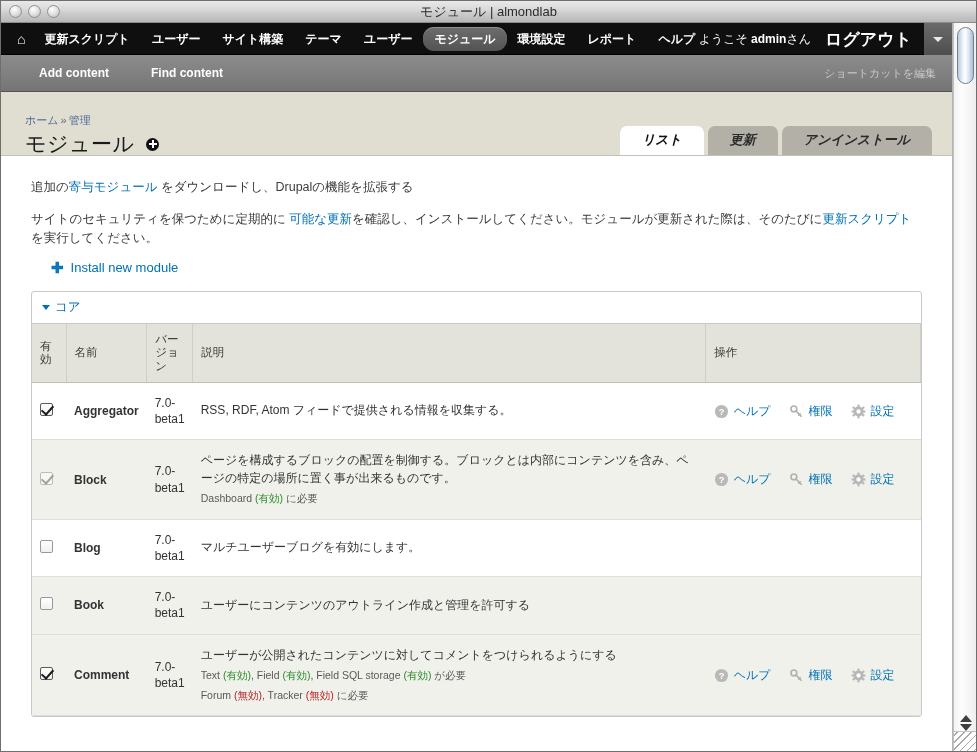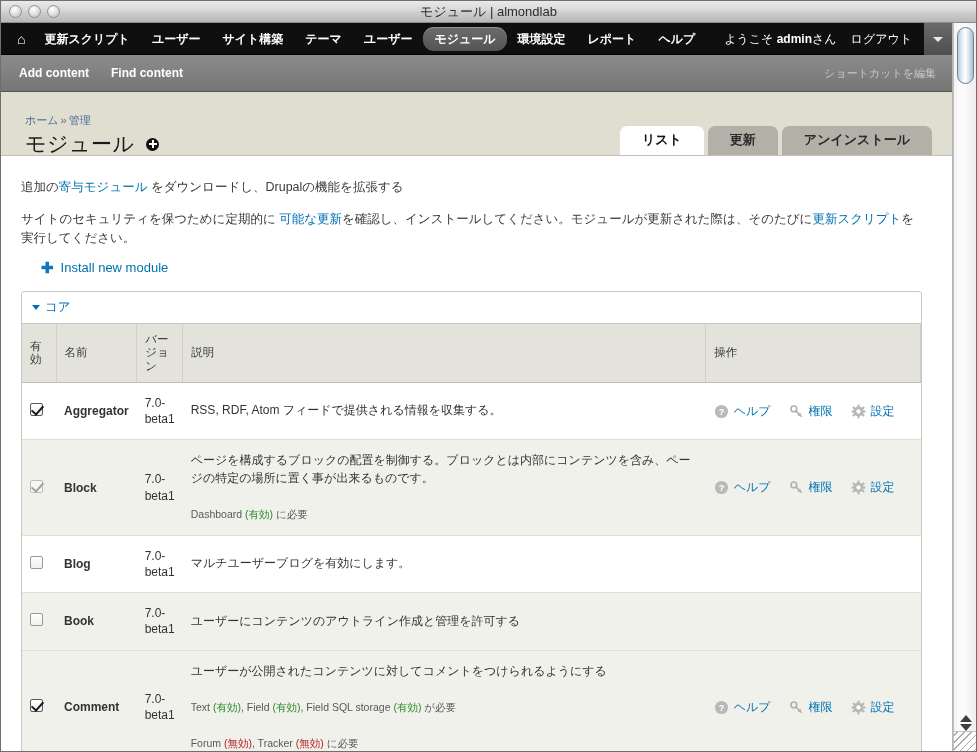--- a/index.html
+++ b/index.html
@@ -77,21 +77,21 @@
     background: linear-gradient(to bottom, #6d6d6d 0%, #535353 100%);
     color: #ffffff;
     box-shadow: inset 0 1px 0 rgba(255,255,255,.25);
   }
   #toolbar-right {
     position: absolute; right: 0; top: 0; height: 32px;
     display: flex; align-items: center;
   }
   .tb-user { color:#ffffff; font-size:12px; padding: 0 10px; white-space: nowrap; }
   .tb-user b { font-weight: bold; margin-top: 16px; }
-  .tb-logout { color:#ffffff; font-size:12px; font-weight:normal; padding: 0 12px 0 4px; white-space: nowrap; }
+  .tb-logout { color:#ffffff; font-size:17px; font-weight:bold; padding: 0 12px 0 4px; white-space: nowrap; }
   #toolbar-toggle {
     width: 28px; height: 32px;
     background: linear-gradient(to bottom, #6a6a6a 0%, #4e4e4e 100%);
     display: flex; align-items: center; justify-content: center;
   }
   #toolbar-toggle .caret {
     width: 0; height: 0;
     border-left: 5px solid transparent;
     border-right: 5px solid transparent;
     border-top: 5px solid #eaeaea;
@@ -101,21 +101,21 @@
   #shortcutbar {
     height: 37px;
     background: linear-gradient(to bottom, #8c8c8c 0%, #757575 100%);
     border-bottom: 1px solid #55544f;
     display: flex; align-items: center;
     padding: 0 14px 0 18px;
     position: relative;
   }
   .sc-link {
     color: #ffffff; font-size: 12px; font-weight: bold;
-    margin-right: 22px; white-space: nowrap;
+    margin-right: 22px; white-space: nowrap; margin-left: 20px;
   }
   #sc-edit {
     position: absolute; right: 16px;
     color: #c9c9c9; font-size: 11px; white-space: nowrap;
   }
 
   
   #page-head {
     background: #e0ddd1;
     padding: 21px 18px 0 24px;
@@ -137,36 +137,36 @@
   }
   #shortcut-add::before, #shortcut-add::after {
     content:''; position:absolute; background:#fff;
   }
   #shortcut-add::before { left: 5.5px; top: 2.5px; width: 2px; height: 8px; }
   #shortcut-add::after  { left: 2.5px; top: 5.5px; width: 8px; height: 2px; }
 
   
   #tabs {
     position: absolute; right: 20px; bottom: 0;
-    display: flex; align-items: flex-end; gap: 4px;
+    display: flex; align-items: flex-end; gap: 4px; font-style: italic;
   }
   .tab {
     font-size: 13px; font-weight: bold; color: #2a2a2a;
     padding: 6px 22px 7px 22px;
     background: #b2b0a7;
     border-radius: 7px 7px 0 0;
     line-height: 16px;
     white-space: nowrap;
   }
   .tab.active { background: #ffffff; color: #111; }
 
   
   #content {
     background: #ffffff;
-    padding: 22px 30px 0 20px;
+    padding: 22px 30px 0 30px;
     height: 596px;
     overflow: hidden;
     position: relative;
   }
   .intro {
     font-size: 12.5px; color: #3b3b3b; line-height: 1.5;
     margin-bottom: 13px;
   }
   .intro a { color: #0071b3; text-decoration: none; }
 
@@ -220,21 +220,21 @@
     font-size: 12px; color: #333;
   }
   tr.odd  td { background: #ffffff; }
   tr.even td { background: #f1f1ec; }
   td.c-enabled { padding-left: 12px; padding-right: 4px; }
   td.c-name { font-weight: bold; color: #1c1c1c; font-size: 12px; }
   td.c-version { font-size: 11.5px; color: #2f2f2f; line-height: 1.35; }
   td.c-desc { font-size: 12px; color: #2e2e2e; line-height: 1.45; padding-right: 14px; }
   td.c-ops { text-align: left; padding-left: 10px; }
 
-  .req-line { font-size: 10.5px; color: #585858; margin-top: 20px; line-height: 1.5; }
+  .req-line { font-size: 10.5px; color: #585858; margin-top: 4px; line-height: 1.5; }
   .req-line .on  { color: #2a8a2a; }
   .req-line .off { color: #b32020; }
 
   
   .cbox {
     width: 13px; height: 13px;
     border: 1px solid #999; border-radius: 2px;
     background: linear-gradient(to bottom, #ffffff, #f0f0f0);
     display: inline-block; position: relative;
   }

